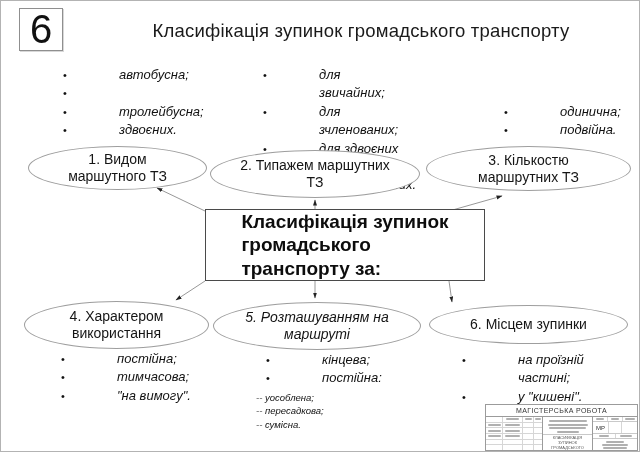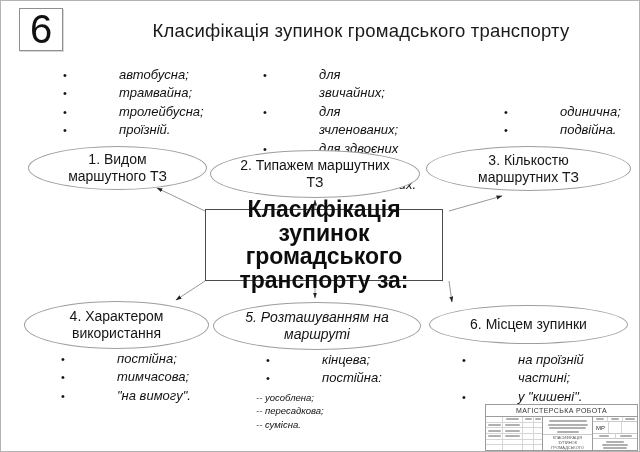--- a/index.html
+++ b/index.html
@@ -29,24 +29,24 @@
   .sub{font-size:9.5px;line-height:13.6px;margin-top:3px;}
   
   .ell{
     border:1px solid #9e9e9e;border-radius:50%;background:#fff;
     display:flex;align-items:center;justify-content:center;
     box-sizing:border-box;text-align:center;
     font-size:14px;line-height:17px;color:#151515;
   }
   
   .cbox{
-    left:204px;top:208px;width:238px;height:72px;background:#fff;
+    left:204px;top:208px;width:280px;height:72px;background:#fff;
     border:1.3px solid #4a4a4a;box-sizing:border-box;
-    display:flex;align-items:center;justify-content:center;text-align:center;
-    font-size:23px;font-weight:bold;line-height:23.5px;color:#0d0d0d;
+    display:flex;align-items:center;justify-content:center;
+    font-size:19px;font-weight:bold;line-height:23.5px;color:#0d0d0d;
     white-space:pre-line;
   }
   svg.connectors{left:0;top:0;pointer-events:none;}
   
   .tblock{
     left:484px;top:403px;width:153px;height:47px;border:1px solid #9b9b9b;
     box-sizing:border-box;background:#fff;color:#444;
   }
   .tblock *{box-sizing:border-box;}
   .tb-header{
@@ -102,29 +102,28 @@
 
   <div class="abs slide-title">Класифікація зупинок громадського транспорту</div>
 
   <div class="abs blist" style="left:62px;top:65px;width:150px;">
     <div class="li">
         <span class="bullet">•</span>
         <span class="txt">автобусна;</span>
       </div>
     <div class="li">
         <span class="bullet">•</span>
-        <span class="txt">трамвайна;</span>
       </div>
     <div class="li">
         <span class="bullet">•</span>
         <span class="txt">тролейбусна;</span>
       </div>
     <div class="li">
         <span class="bullet">•</span>
-        <span class="txt">проїзній.</span>
+        <span class="txt">здвоєних.</span>
       </div>
   </div>
 
   <div class="abs blist" style="left:262px;top:65px;width:140px;">
     <div class="li">
         <span class="bullet">•</span>
         <span class="txt" style="width:118px;">для звичайних;</span>
       </div>
     <div class="li">
         <span class="bullet">•</span>

